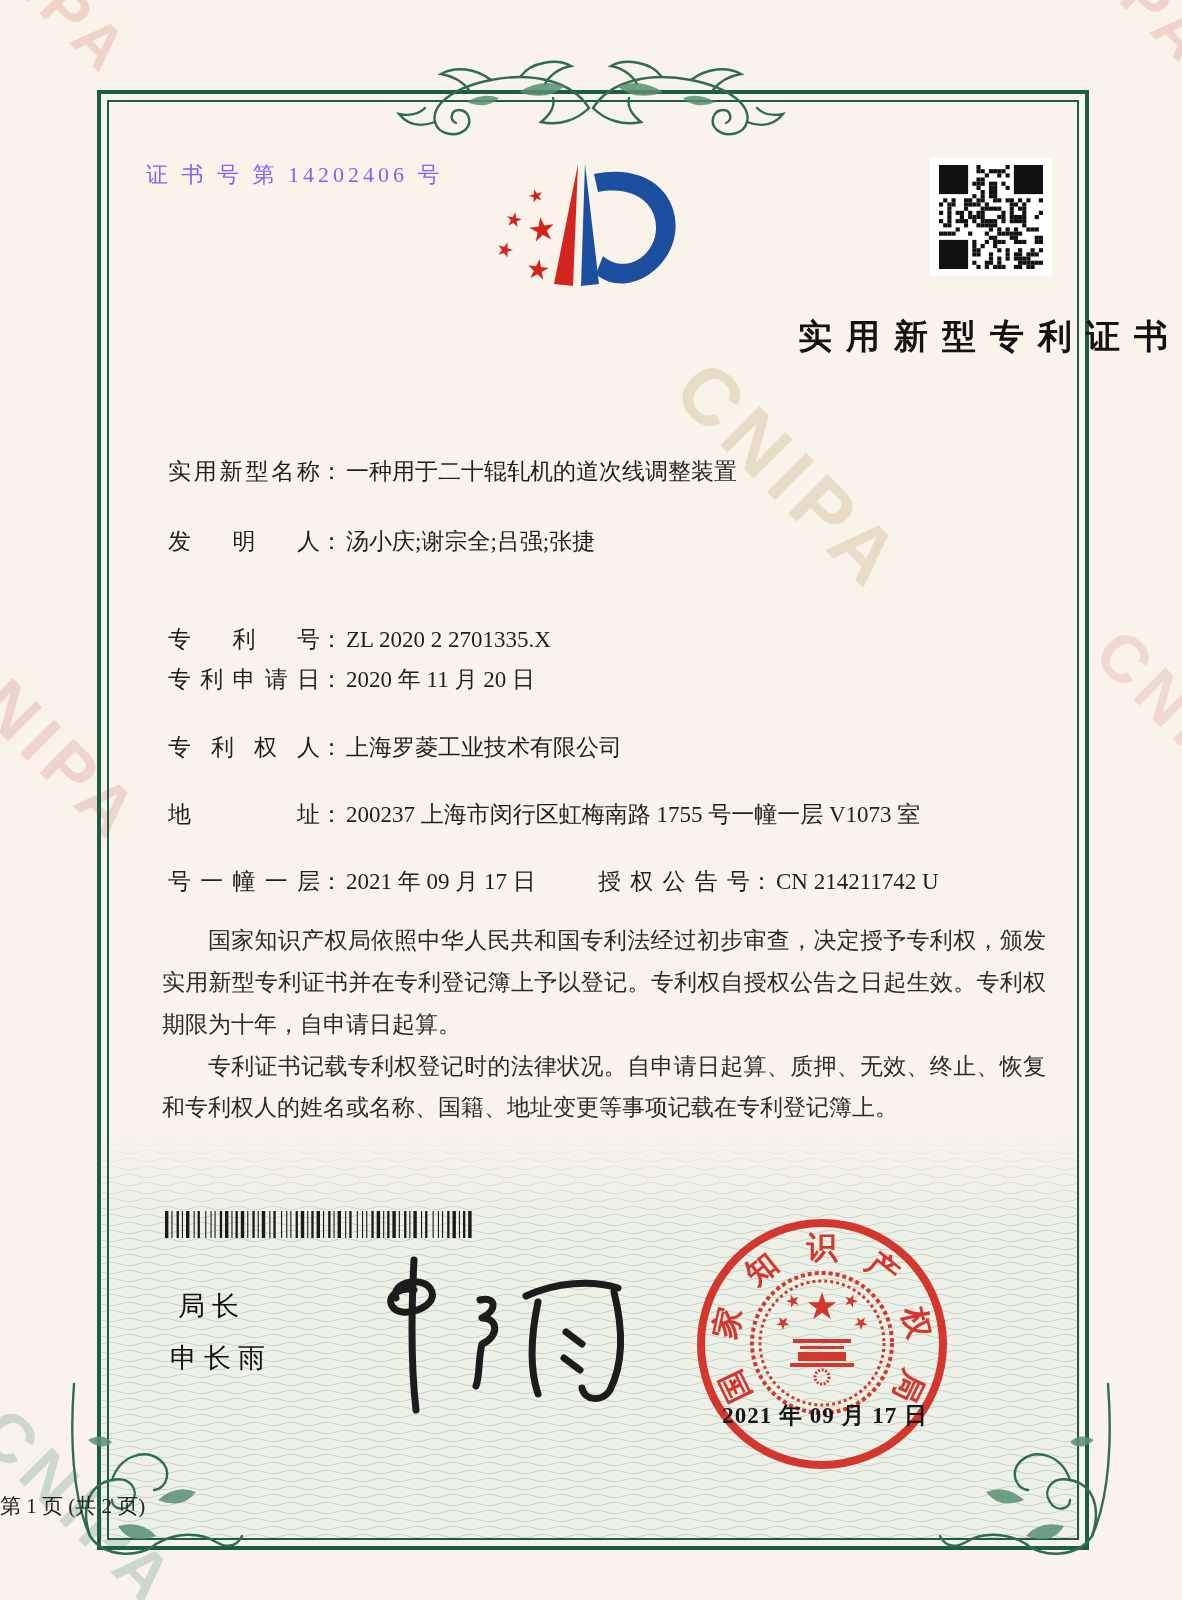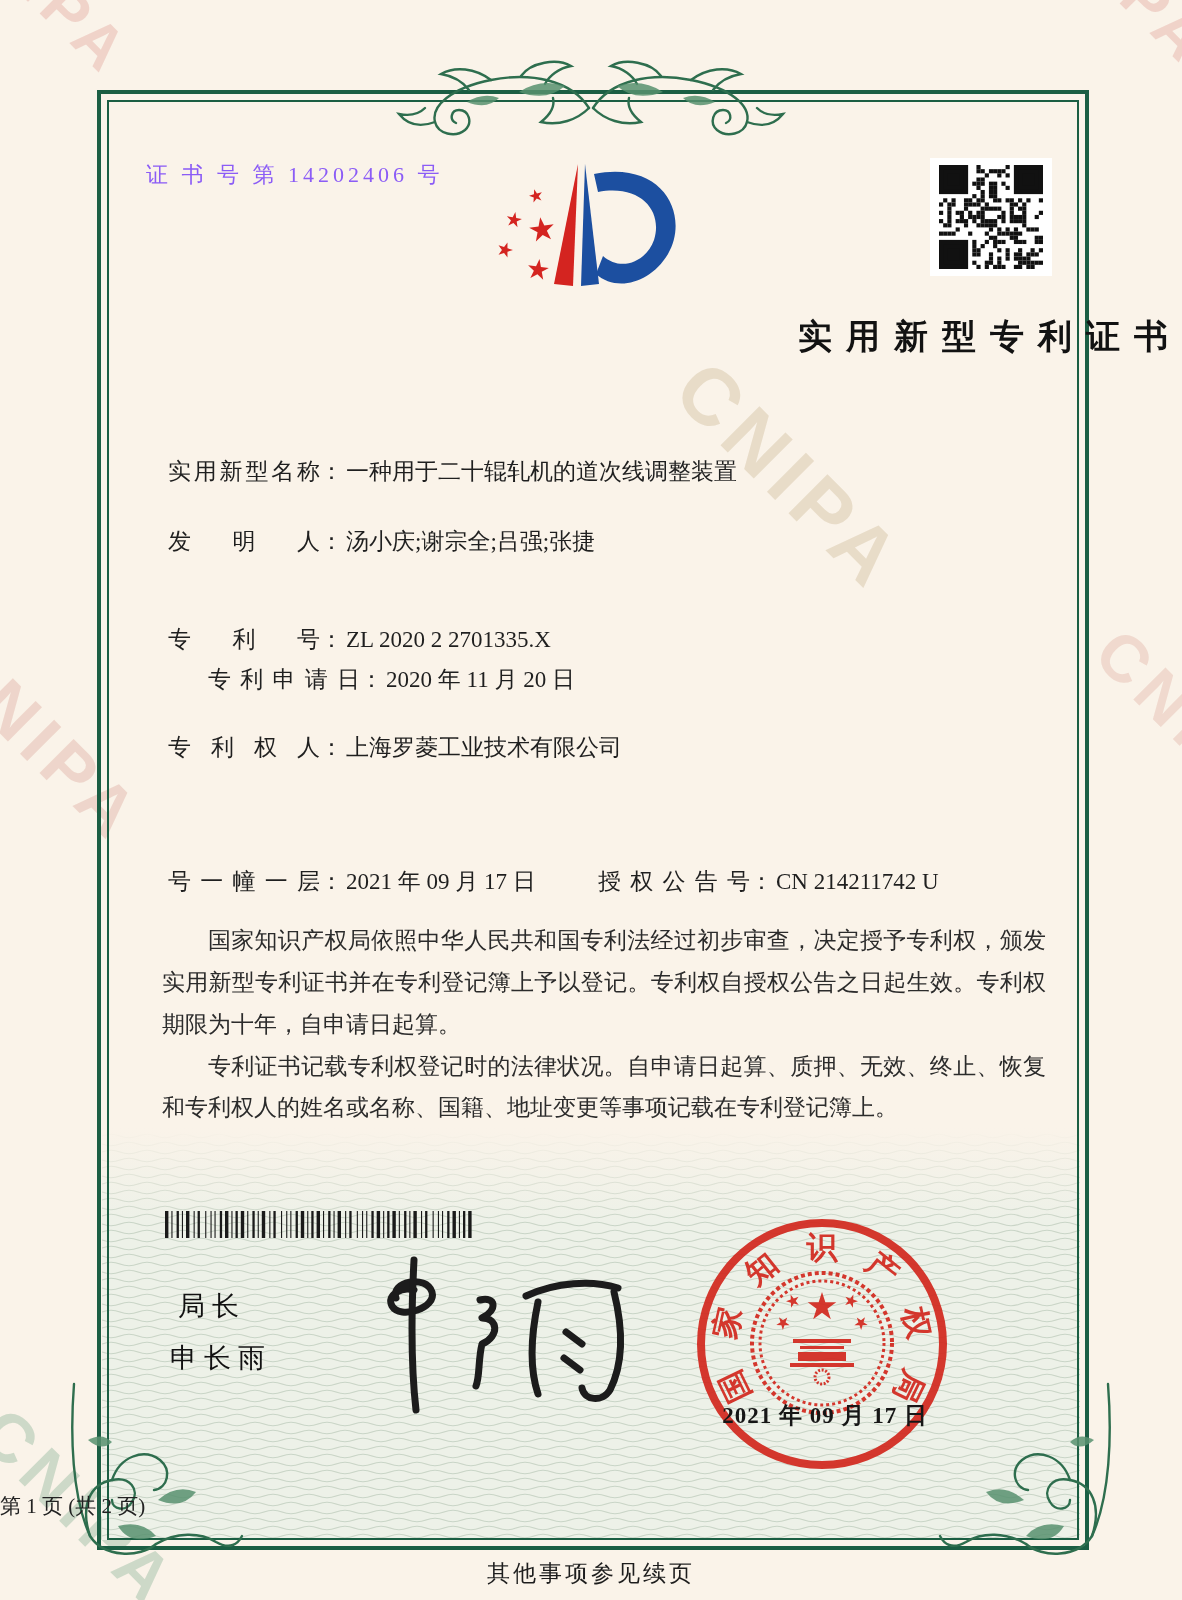--- a/index.html
+++ b/index.html
@@ -32,21 +32,21 @@
   .title{left:0;top:314px;width:100%;text-align:right;font-size:34px;font-weight:700;
          letter-spacing:14px;color:#121212;}
 
   .qrbox{left:930px;top:158px;width:122px;height:118px;background:#fff;
          display:flex;align-items:center;justify-content:center;}
   #qr-m rect{fill:#111;}
 
   .field{position:absolute;left:168px;font-size:23px;color:#1f1f1f;white-space:nowrap;}
   .flabel{display:inline-block;width:152px;text-align:justify;text-align-last:justify;}
   .fcolon{display:inline-block;width:26px;}
-  .f0{top:456px;} .f1{top:526px;} .f2{top:624px;} .f3{top:664px;margin-left:40px;}
+  .f0{top:456px;} .f1{top:526px;} .f2{top:624px;} .f3{top:664px;}
   .f4{top:732px;} .f5{top:799px;} .f6{top:866px;} .f7{top:866px;left:598px;}
 
   .paras{left:150px;top:920px;width:884px;font-size:23px;line-height:1.82;
          text-align:justify;color:#2b2b2b;margin-left:12px;}
   .paras p{margin:0;text-indent:2em;}
 
   #barcode{left:165px;top:1211px;}
   #barcode rect{fill:#1a1a1a;}
 
   .director-title{left:170px;top:1288px;font-family:"Liberation Sans",sans-serif;
@@ -412,20 +412,23 @@
   </div>
   <div class="field f2">
     <span class="flabel">专利号</span><span class="fcolon">：</span><span>ZL 2020 2 2701335.X</span>
   </div>
   <div class="field f3">
     <span class="flabel">专利申请日</span><span class="fcolon">：</span><span>2020 年 11 月 20 日</span>
   </div>
   <div class="field f4">
     <span class="flabel">专利权人</span><span class="fcolon">：</span><span>上海罗菱工业技术有限公司</span>
   </div>
+  <div class="field f5">
+    <span class="flabel">地址</span><span class="fcolon">：</span><span>200237 上海市闵行区虹梅南路 1755 号一幢一层 V1073 室</span>
+  </div>
   <div class="field f6">
     <span class="flabel">号一幢一层</span><span class="fcolon">：</span><span>2021 年 09 月 17 日</span>
   </div>
   <div class="field f7">
     <span class="flabel">授权公告号</span><span class="fcolon">：</span><span>CN 214211742 U</span>
   </div>
 
   <div class="abs paras">
     <p>国家知识产权局依照中华人民共和国专利法经过初步审查，决定授予专利权，颁发实用新型专利证书并在专利登记簿上予以登记。专利权自授权公告之日起生效。专利权期限为十年，自申请日起算。</p>
     <p>专利证书记载专利权登记时的法律状况。自申请日起算、质押、无效、终止、恢复和专利权人的姓名或名称、国籍、地址变更等事项记载在专利登记簿上。</p>
@@ -528,15 +531,14 @@
         <text transform="translate(132.0 35.0) rotate(0.0)" class="sealch">识</text>
         <text transform="translate(192.6 56.3) rotate(38.7)" class="sealch">产</text>
         <text transform="translate(226.6 110.7) rotate(77.3)" class="sealch">权</text>
         <text transform="translate(219.2 174.5) rotate(116.0)" class="sealch">局</text>
       </g>
   </svg>
 
   <div class="abs sealdate">2021 年 09 月 17 日</div>
 
   <div class="abs pageinfo">第 1 页 (共 2 页)</div>
-  <div class="abs footnote">其他事项参见续页</div>
 
 </div>
 
 </body></html>

